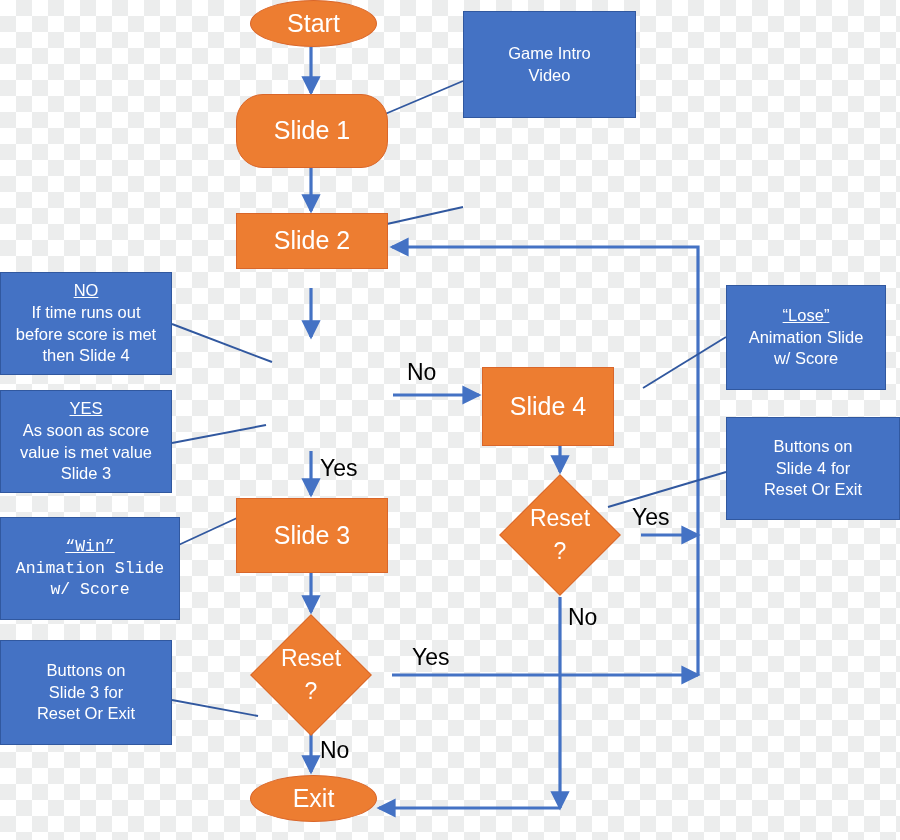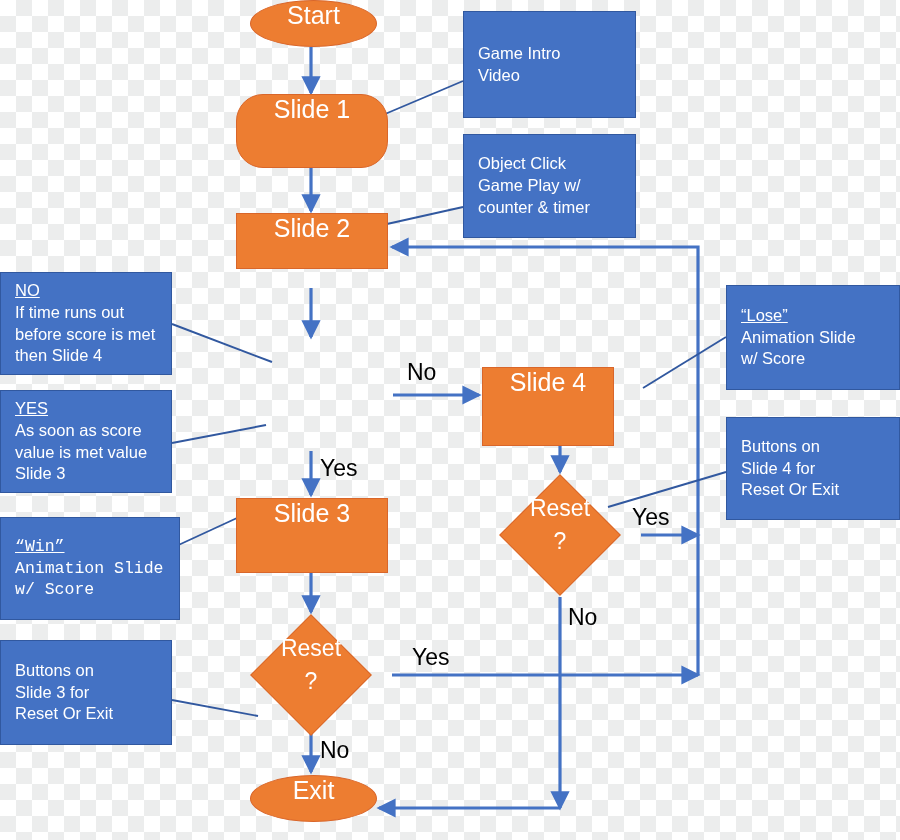--- a/index.html
+++ b/index.html
@@ -22,21 +22,21 @@
   }
   svg.wires {
     position: absolute; left: 0; top: 0;
     width: 900px; height: 840px;
     pointer-events: none;
     overflow: visible;
   }
   .node {
     position: absolute;
     display: flex;
-    align-items: flex-start;
+    align-items: center;
     justify-content: center;
     text-align: center;
     color: #ffffff;
     line-height: 1.18;
   }
   
   .proc {
     background: #ED7D31;
     border: 1.5px solid #D9662A;
     font-size: 25px;
@@ -172,25 +172,20 @@
 
   <div class="node term" style="left:250px; top:775px; width:127px; height:47px;">
     <span>Exit</span>
   </div>
 
   <div class="node note" style="left:463px; top:11px; width:173px; height:107px;">
     <span>Game Intro</span>
     <span>Video</span>
   </div>
 
-  <div class="node note" style="left:463px; top:134px; width:173px; height:104px;">
-    <span>Object Click</span>
-    <span>Game Play w/</span>
-    <span>counter &amp; timer</span>
-  </div>
 
   <div class="node note" style="left:0px; top:272px; width:172px; height:103px;">
     <span class="hd">NO</span>
     <span>If time runs out</span>
     <span>before score is met</span>
     <span>then Slide 4</span>
   </div>
 
   <div class="node note" style="left:0px; top:390px; width:172px; height:103px;">
     <span class="hd">YES</span>
@@ -204,21 +199,21 @@
     <span>Animation Slide</span>
     <span>w/ Score</span>
   </div>
 
   <div class="node note" style="left:0px; top:640px; width:172px; height:105px;">
     <span>Buttons on</span>
     <span>Slide 3 for</span>
     <span>Reset Or Exit</span>
   </div>
 
-  <div class="node note" style="left:726px; top:285px; width:174px; height:105px;">
+  <div class="node note" style="left:726px; top:285px; width:160px; height:105px;">
     <span class="hd">“Lose”</span>
     <span>Animation Slide</span>
     <span>w/ Score</span>
   </div>
 
   <div class="node note" style="left:726px; top:417px; width:174px; height:103px;">
     <span>Buttons on</span>
     <span>Slide 4 for</span>
     <span>Reset Or Exit</span>
   </div>

